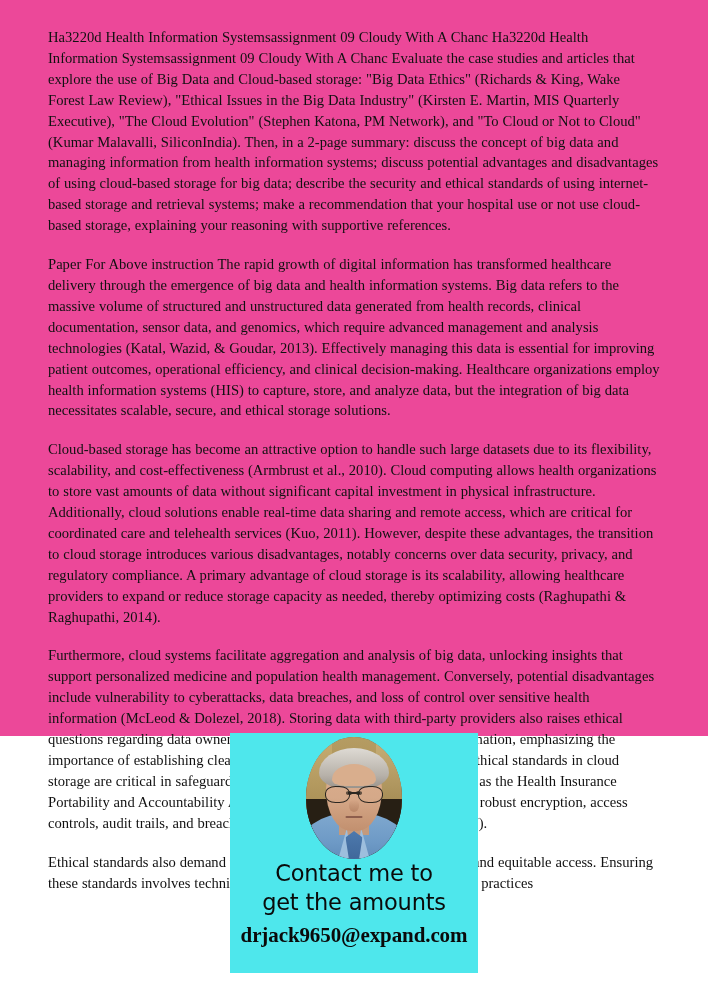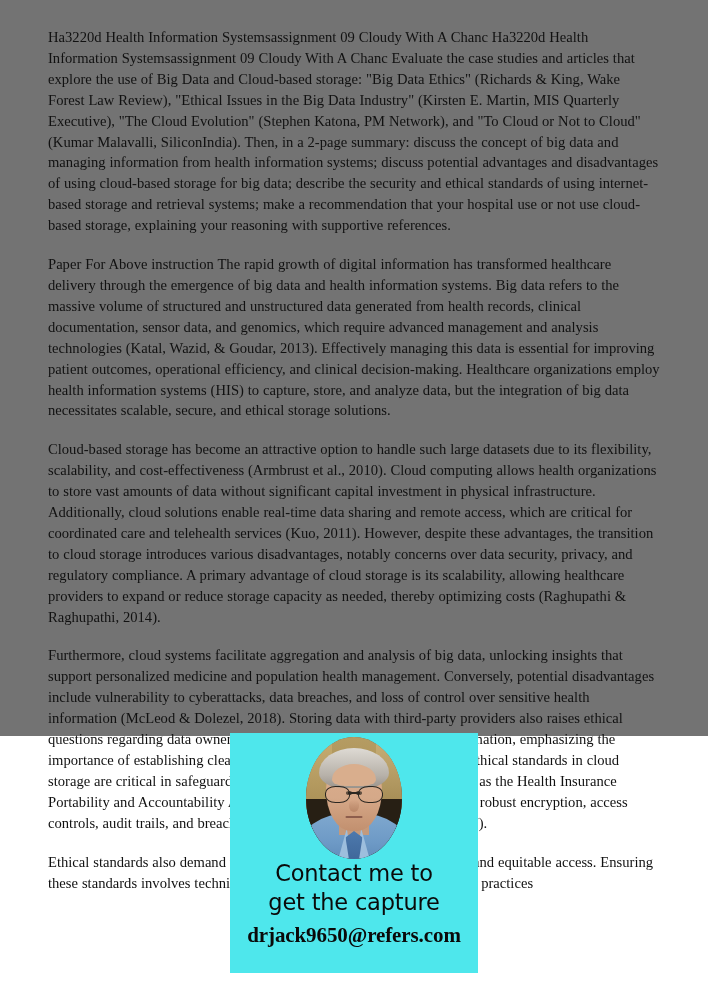--- a/index.html
+++ b/index.html
@@ -14,21 +14,21 @@
     overflow: hidden;
     font-family: "Liberation Serif", "DejaVu Serif", serif;
     color: #0d0d0d;
   }
 
   .page {
     position: absolute;
     left: 0; top: 0;
     width: 708px;
     height: 736px;
-    background: #737373;
+    background: #ec4899;
   }
 
   .doc-body {
     position: absolute;
     left: 48px;
     top: 27px;
     width: 612px;
   }
 
   p.para {
@@ -242,19 +242,19 @@
         <div class="ph-lens l"></div>
         <div class="ph-lens r"></div>
         <div class="ph-bridge"></div>
       </div>
       <div class="ph-nose"></div>
       <div class="ph-mouth"></div>
     </div>
 
     <div class="contact-lines">
       <div class="contact-line">Contact me to</div>
-      <div class="contact-line">get the capture</div>
-      <div class="contact-email">drjack9650@refers.com</div>
+      <div class="contact-line">get the amounts</div>
+      <div class="contact-email">drjack9650@expand.com</div>
     </div>
 
   </div>
 
 </div>
 
 </body></html>

